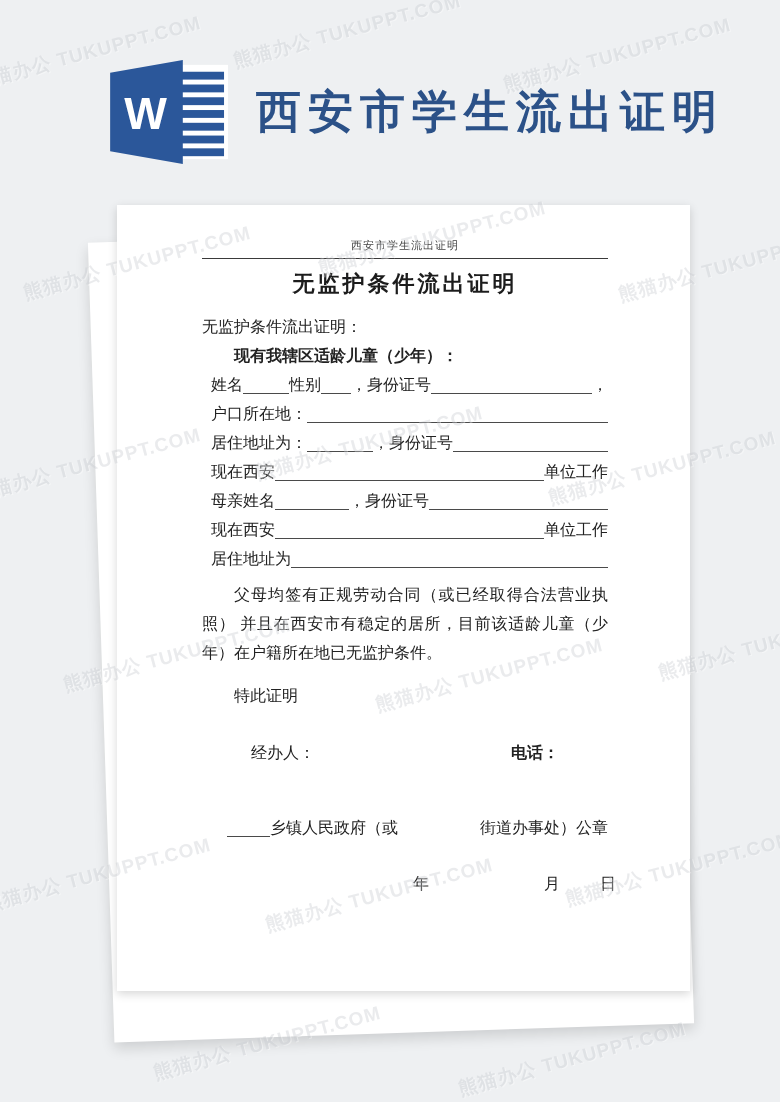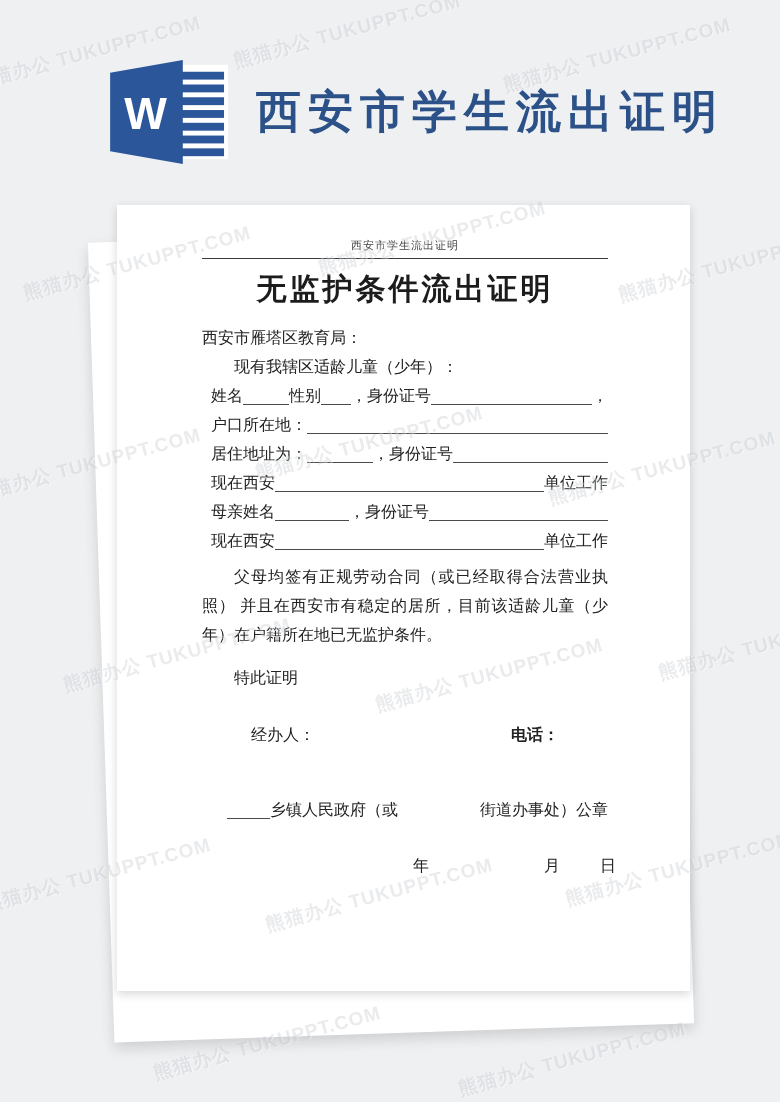--- a/index.html
+++ b/index.html
@@ -42,24 +42,24 @@
   }
   
   .running-header{
     text-align:center; font-size:11px; color:#444; letter-spacing:1px;
   }
   .header-rule{
     border:none; border-top:1px solid #3a3a3a; margin-top:5px;
   }
   .doc-title{
     margin-top:10px; text-align:center;
-    font-size:30px; font-weight:600; letter-spacing:3px; color:#1c1c1c;
+    font-size:22px; font-weight:600; letter-spacing:3px; color:#1c1c1c;
   }
   .salutation{margin-top:13px; line-height:29px;}
-  .intro{line-height:29px; text-indent:2em;}
+  .intro{line-height:29px; text-indent:2em;font-weight:bold;}
   .row{
     display:flex; align-items:flex-end; line-height:29px;
     padding-left:9px; white-space:nowrap;
   }
   .bl{
     display:inline-block; height:1em;
     border-bottom:1px solid var(--line);
     margin-bottom:5px;
   }
   .fill{
@@ -114,21 +114,21 @@
 </header>
 
 <div class="sheet sheet-back"></div>
 
 <div class="sheet sheet-front">
   <div class="running-header">西安市学生流出证明</div>
   <hr class="header-rule">
 
   <h2 class="doc-title">无监护条件流出证明</h2>
 
-  <p class="salutation">西安市雁塔区教育局：</p>
+  <p class="salutation">无监护条件流出证明：</p>
   <p class="intro">现有我辖区适龄儿童（少年）：</p>
 
   <div class="row">
     <span>姓名</span>
     <span class="bl w46"></span>
     <span>性别</span>
     <span class="bl w30"></span>
     <span>，身份证号</span>
     <span class="fill"></span>
     <span>，</span>
@@ -158,20 +158,24 @@
     <span>，身份证号</span>
     <span class="fill"></span>
   </div>
 
   <div class="row">
     <span>现在西安</span>
     <span class="fill"></span>
     <span>单位工作</span>
   </div>
 
+  <div class="row">
+    <span>居住地址为</span>
+    <span class="fill"></span>
+  </div>
 
   <p class="body-paragraph">父母均签有正规劳动合同（或已经取得合法营业执照） 并且在西安市有稳定的居所，目前该适龄儿童（少年）在户籍所在地已无监护条件。</p>
 
   <p class="closing">特此证明</p>
 
   <div class="sig-row">
     <span>经办人：</span>
     <span class="phone-label">电话：</span>
   </div>
 

